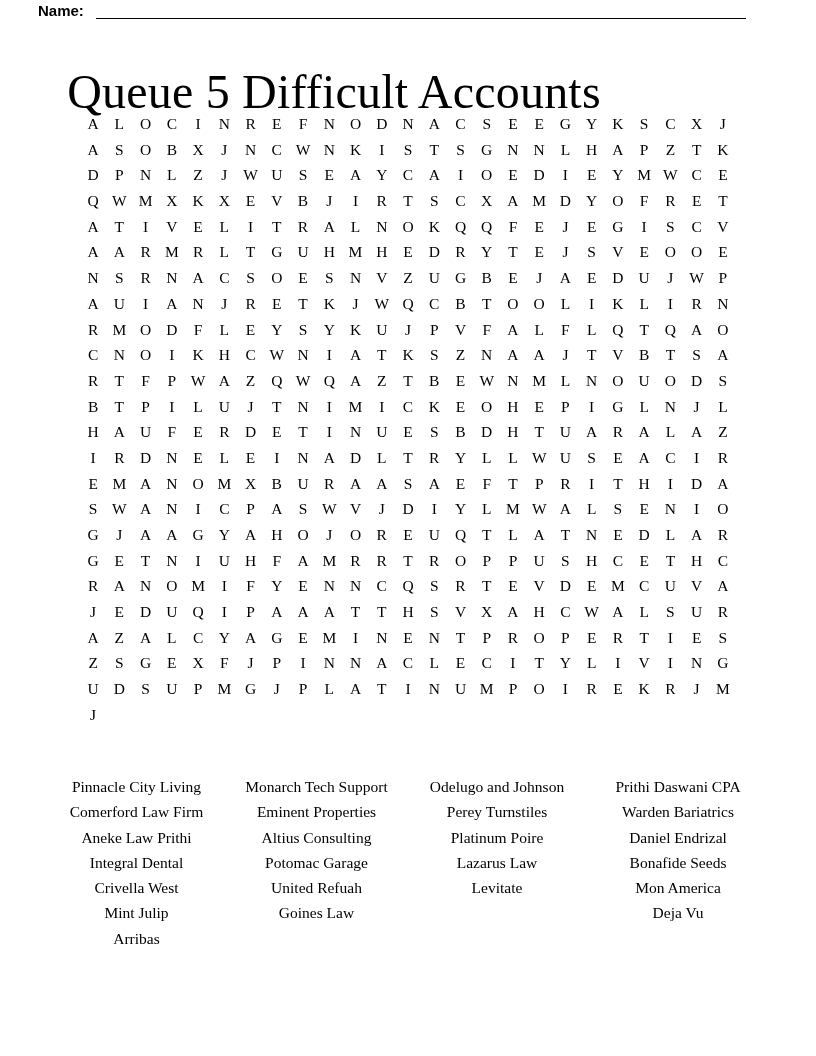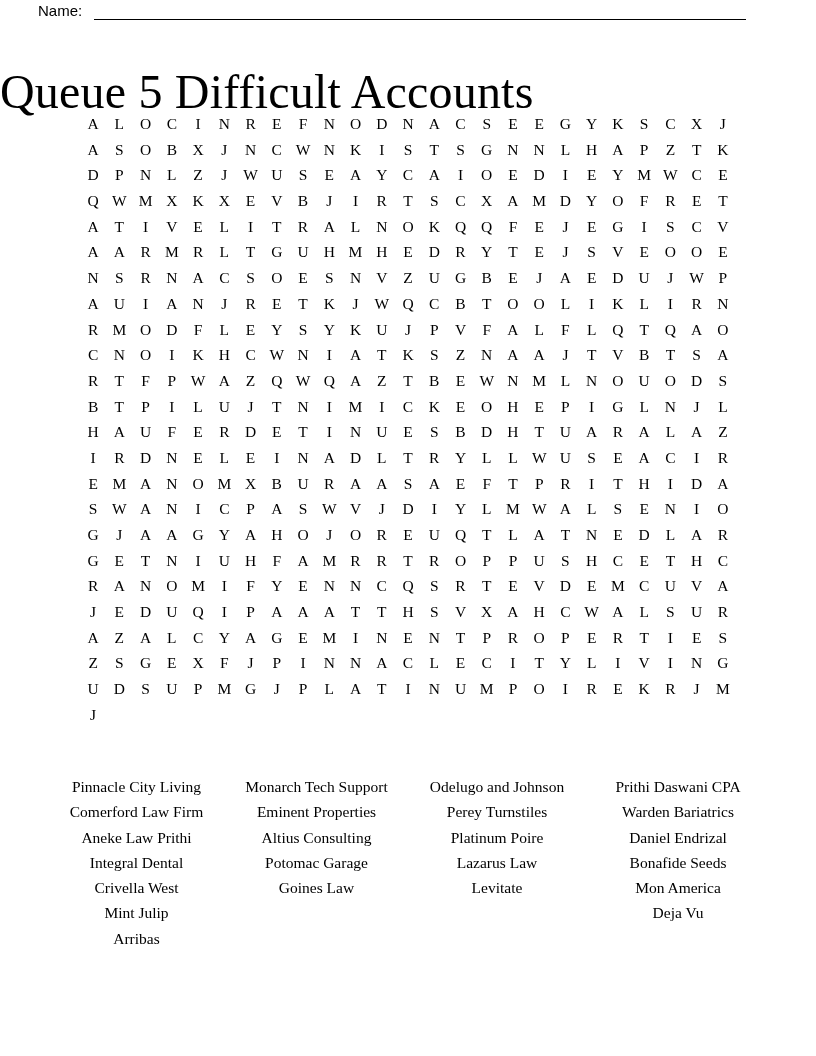--- a/index.html
+++ b/index.html
@@ -18,42 +18,43 @@
     -webkit-font-smoothing: antialiased;
   }
 
   
   .name-row {
     position: absolute;
     top: 2px;
     left: 38px;
     right: 70px;
     display: flex;
-    align-items: flex-end;
+    align-items: center;
     gap: 12px;
+    font-weight: bold;
   }
   .name-label {
     font-family: "Liberation Sans", sans-serif;
     font-size: 15px;
     line-height: 18px;
     white-space: nowrap;
   }
   .name-blank {
     flex: 1 1 auto;
     border-bottom: 1px solid #000;
     height: 14px;
   }
 
   
   .title {
     position: absolute;
     top: 28px;
     left: 0;
     width: 668px;
-    text-align: left;
+    text-align: center;
     font-family: "Liberation Serif", serif;
     font-size: 48px;
     line-height: 64px;
     font-weight: normal;
     letter-spacing: 0.2px;
     white-space: nowrap;
   }
 
   
   .grid {
@@ -692,20 +693,21 @@
       <div class="word">Integral Dental</div>
       <div class="word">Crivella West</div>
       <div class="word">Mint Julip</div>
       <div class="word">Arribas</div>
     </div>
     <div class="word-col">
       <div class="word">Monarch Tech Support</div>
       <div class="word">Eminent Properties</div>
       <div class="word">Altius Consulting</div>
       <div class="word">Potomac Garage</div>
+      <div class="word">United Refuah</div>
       <div class="word">Goines Law</div>
     </div>
     <div class="word-col">
       <div class="word">Odelugo and Johnson</div>
       <div class="word">Perey Turnstiles</div>
       <div class="word">Platinum Poire</div>
       <div class="word">Lazarus Law</div>
       <div class="word">Levitate</div>
     </div>
     <div class="word-col">

